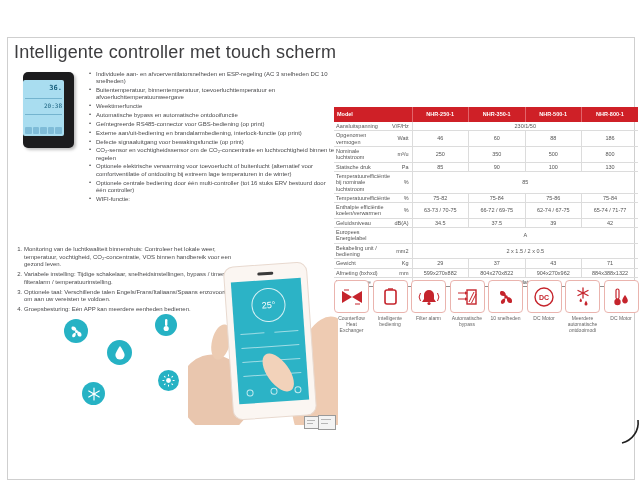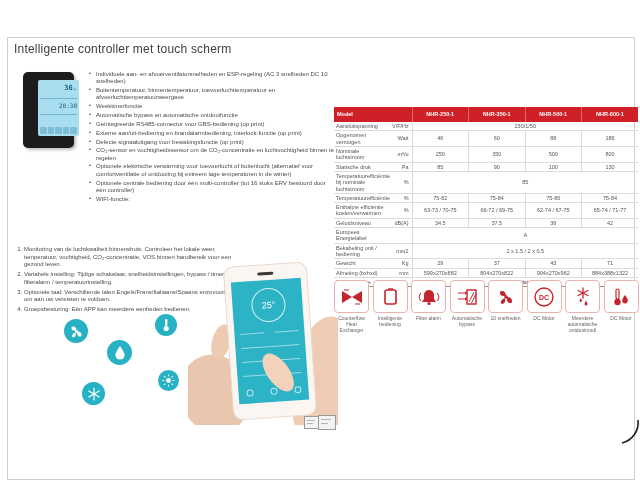--- a/index.html
+++ b/index.html
@@ -1,25 +1,25 @@
 <!DOCTYPE html>
 <html><head>
 <meta charset="utf-8">
 <style>
   html,body{margin:0;padding:0;background:#fff;}
   .page{position:relative;width:640px;height:480px;background:#fff;overflow:hidden;
         font-family:"Liberation Sans","DejaVu Sans",sans-serif;color:#4a4a4c;}
   .abs{position:absolute;}
   .frame{left:7px;top:37px;width:626px;height:441px;border:1px solid #cfcfcf;}
-  .title{left:14px;top:42px;font-size:12px;font-weight:500;color:#3d3d3f;letter-spacing:.2px;}
+  .title{left:14px;top:42px;font-size:18px;font-weight:500;color:#3d3d3f;letter-spacing:.2px;}
 
   
   .device{left:23px;top:72px;width:51px;height:76px;background:#1c1c1e;border-radius:5px;
           box-shadow:2px 2px 3px rgba(0,0,0,.25);}
-  .device-screen{position:absolute;left:15px;top:8px;width:41px;height:56px;background:#a9ddf0;border-radius:2px;}
+  .device-screen{position:absolute;left:0;top:8px;width:41px;height:56px;background:#a9ddf0;border-radius:2px;}
   .lcd-temp{position:absolute;right:2px;top:4px;font-size:7px;font-weight:bold;color:#19607e;
             font-family:"DejaVu Sans Mono",monospace;}
   .lcd-time{position:absolute;right:2px;top:22px;font-size:6px;color:#19607e;
             font-family:"DejaVu Sans Mono",monospace;}
   .lcd-line{position:absolute;left:2px;height:1px;background:#74b4cf;width:37px;}
   .lcd-btnrow{position:absolute;left:2px;bottom:2px;width:37px;height:7px;display:flex;gap:1px;}
   .lcd-btnrow div{flex:1;background:#7fbcd8;border-radius:1px;}
 
   
   .bullets{left:88px;top:71px;width:248px;font-size:6px;line-height:1.22;list-style:none;margin:0;padding:0;}

